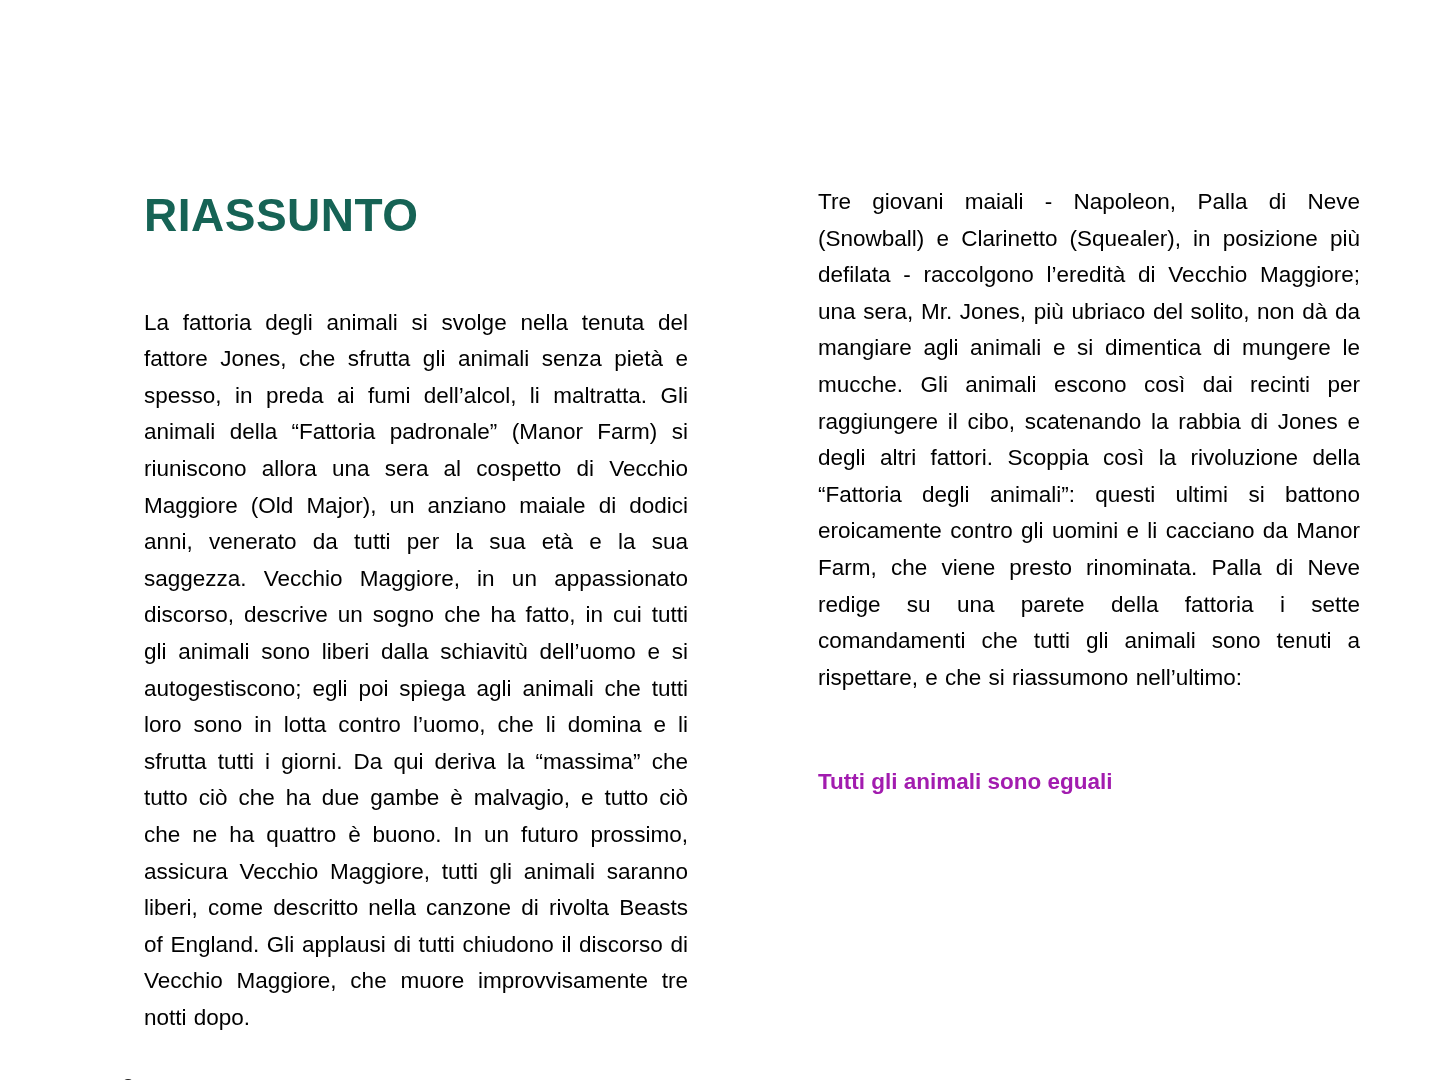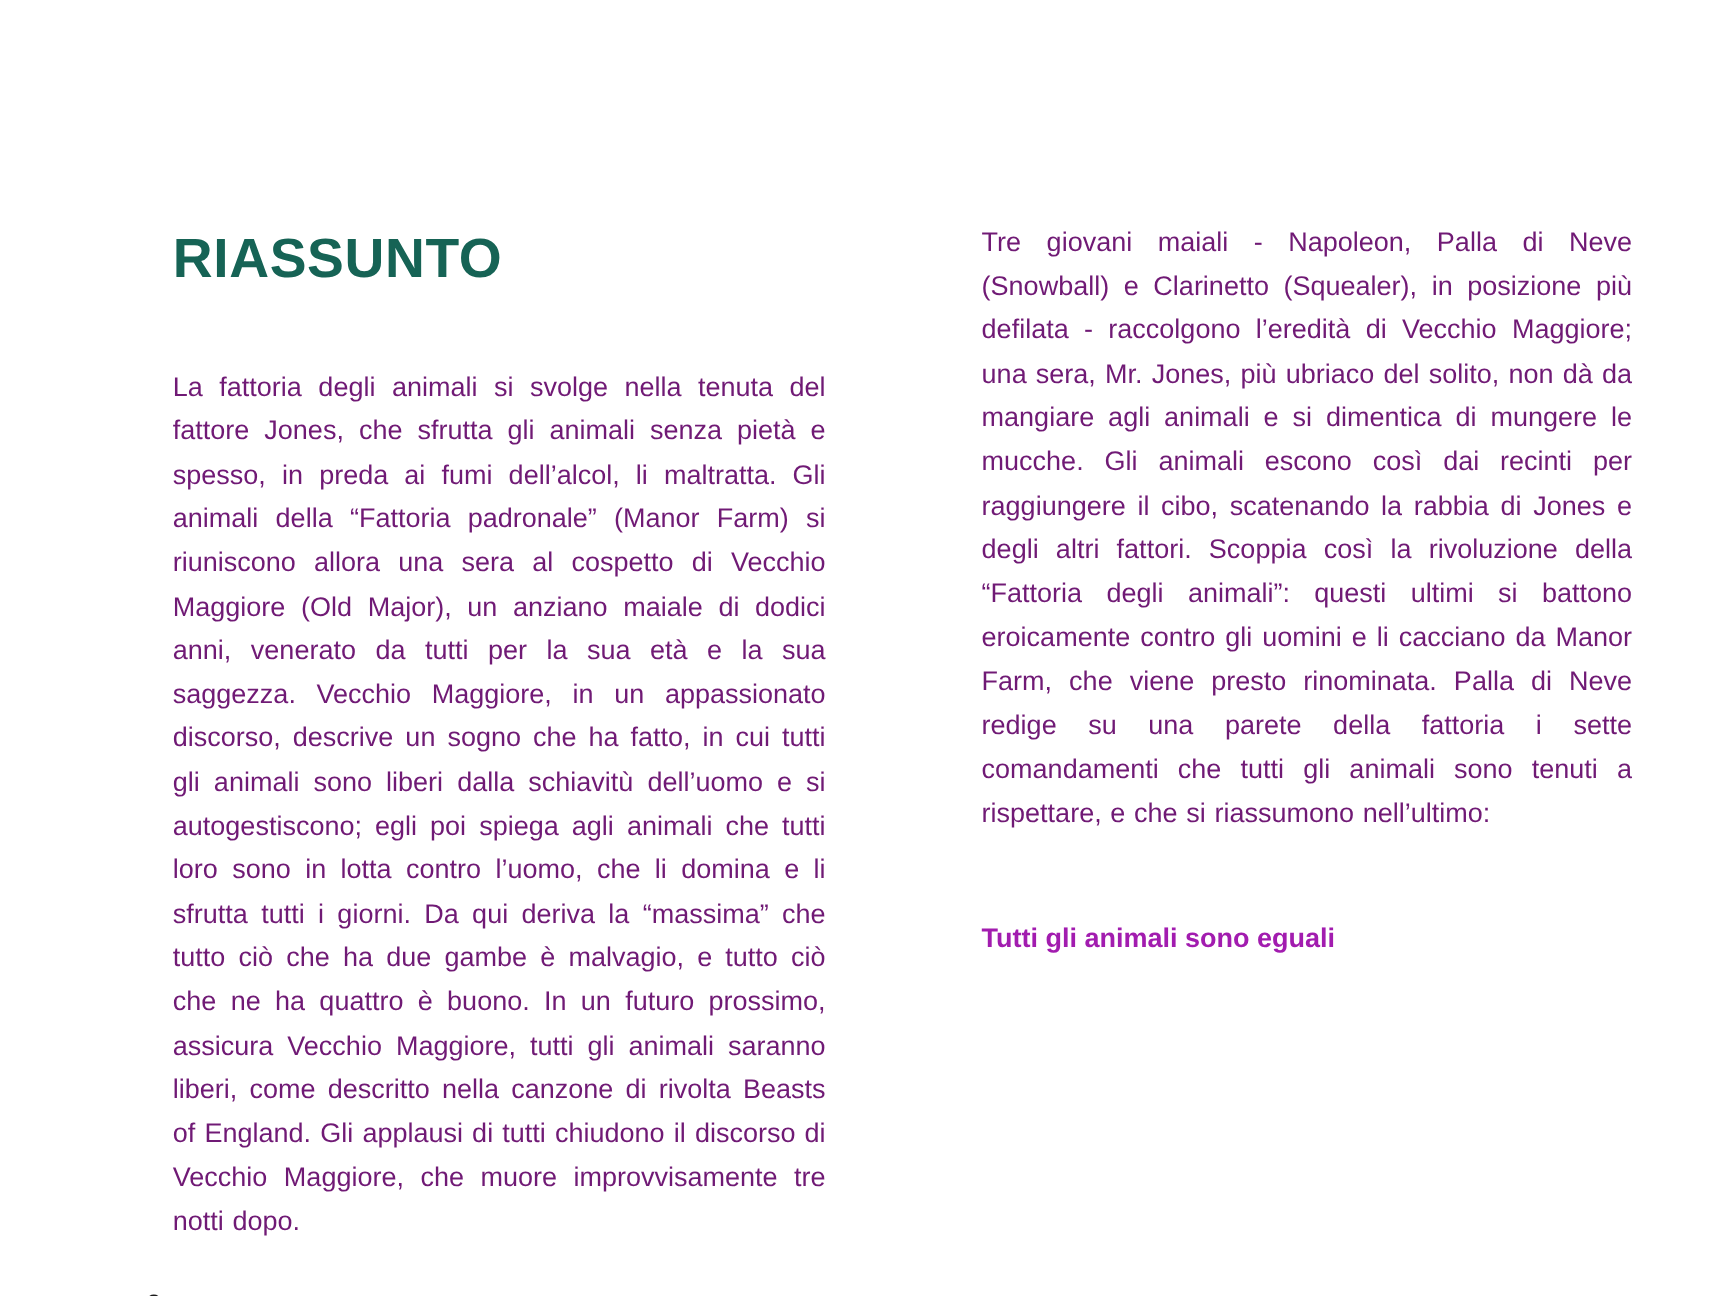--- a/index.html
+++ b/index.html
@@ -40,21 +40,21 @@
     letter-spacing: 0.5px;
     color: #166355;
     line-height: 1.1;
     margin-bottom: 32px;
   }
 
   .body-text {
     font-size: 22.5px;
     line-height: 36.6px;
     text-align: justify;
-    color: #701a75;
+    color: #000000;
     word-spacing: 1px;
   }
 
   .slogan {
     margin-top: 36px;
     font-size: 22.5px;
     line-height: 36.6px;
     font-weight: 700;
     color: #a21caf;
     text-align: left;

